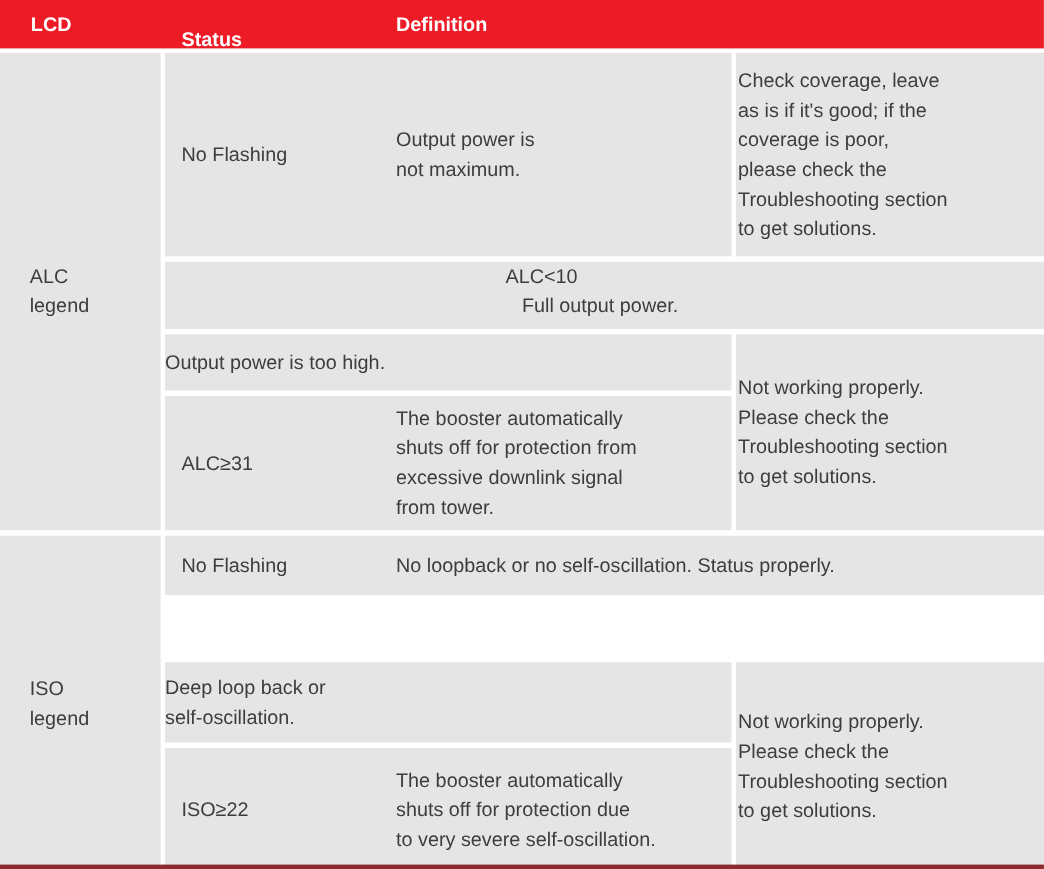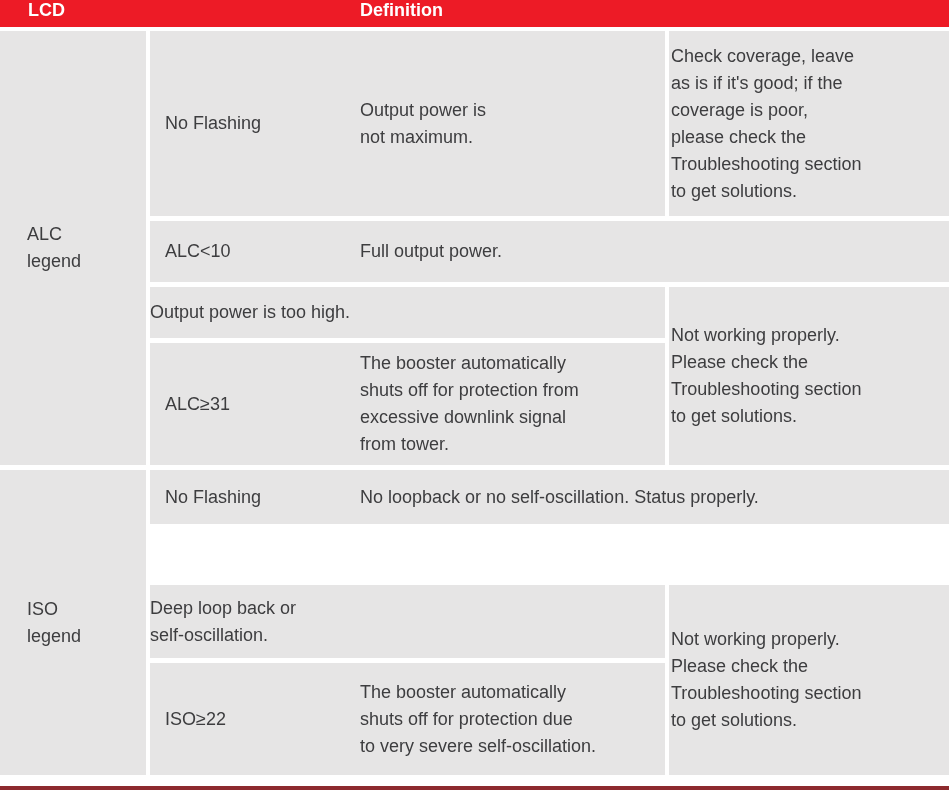--- a/index.html
+++ b/index.html
@@ -10,23 +10,24 @@
   }
   .page {
     position: relative;
     width: 949px;
     height: 790px;
     background: #ffffff;
     overflow: hidden;
   }
   
   .hdr {
-    height: 27px;
+    height: 44px;
     background: #ed1b26;
     display: flex;
+    align-items: center;
     color: #ffffff;
     font-weight: bold;
     font-size: 18px;
   }
   .hdr .h-lcd  { width: 150px; padding-left: 28px; }
   .hdr .h-status { width: 210px; padding-left: 15px; margin-top: 28px; }
   .hdr .h-def  { flex: 1; }
   
   .grid {
     margin-top: 4px;
@@ -61,21 +62,21 @@
     flex-shrink: 0;
     padding-left: 15px;
   }
   .mid .definition {
     flex: 1;
     padding-right: 8px;
     white-space: pre-line;
   }
   .c2 { grid-column: 2; }
   .c23 { grid-column: 2 / span 2; }
-  .r1 { grid-row: 1; } .r2 { grid-row: 2; } .r3 { grid-row: 3; } .r4 { grid-row: 4; }
+  .r1 { grid-row: 1; } .r2 { grid-row: 2; flex-direction: column; } .r3 { grid-row: 3; } .r4 { grid-row: 4; }
   .r5 { grid-row: 5; } .r6 { grid-row: 6; } .r7 { grid-row: 7; } .r8 { grid-row: 8; }
   
   .note {
     display: flex;
     align-items: center;
     padding: 0 10px 0 2px;
     white-space: pre-line;
   }
   .note-alc-good { grid-column: 3; grid-row: 1; }
   .note-alc-bad  { grid-column: 3; grid-row: 3 / span 2; }

